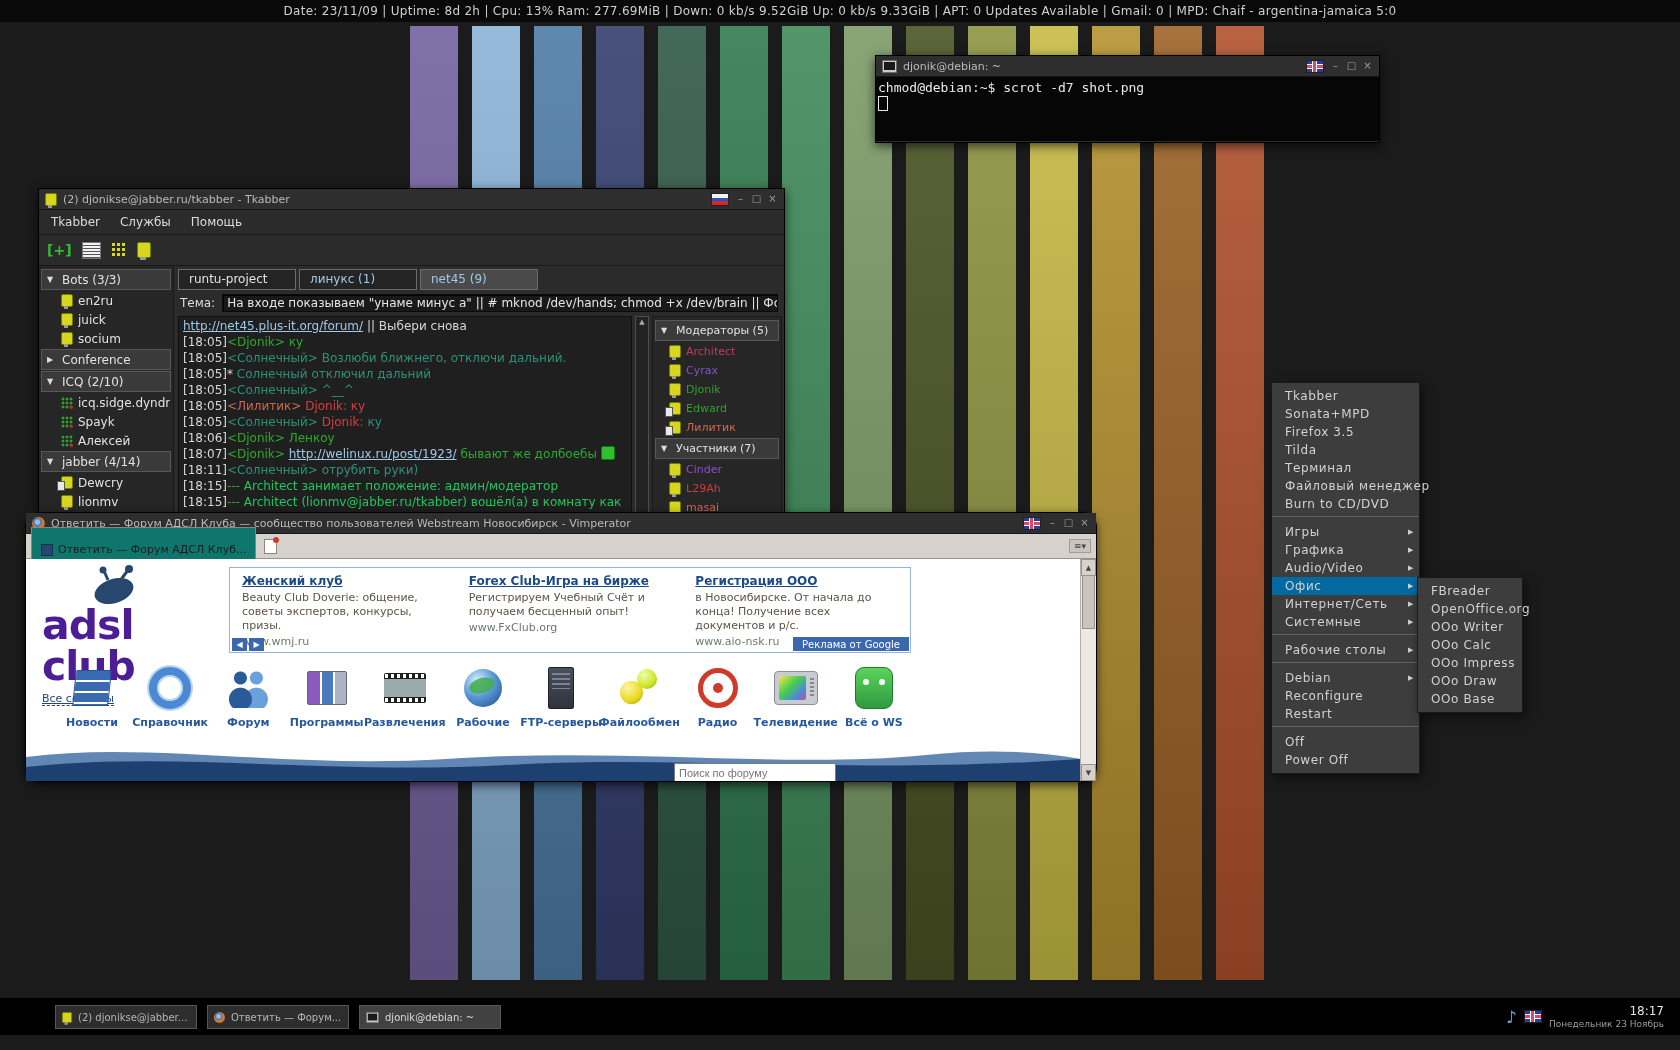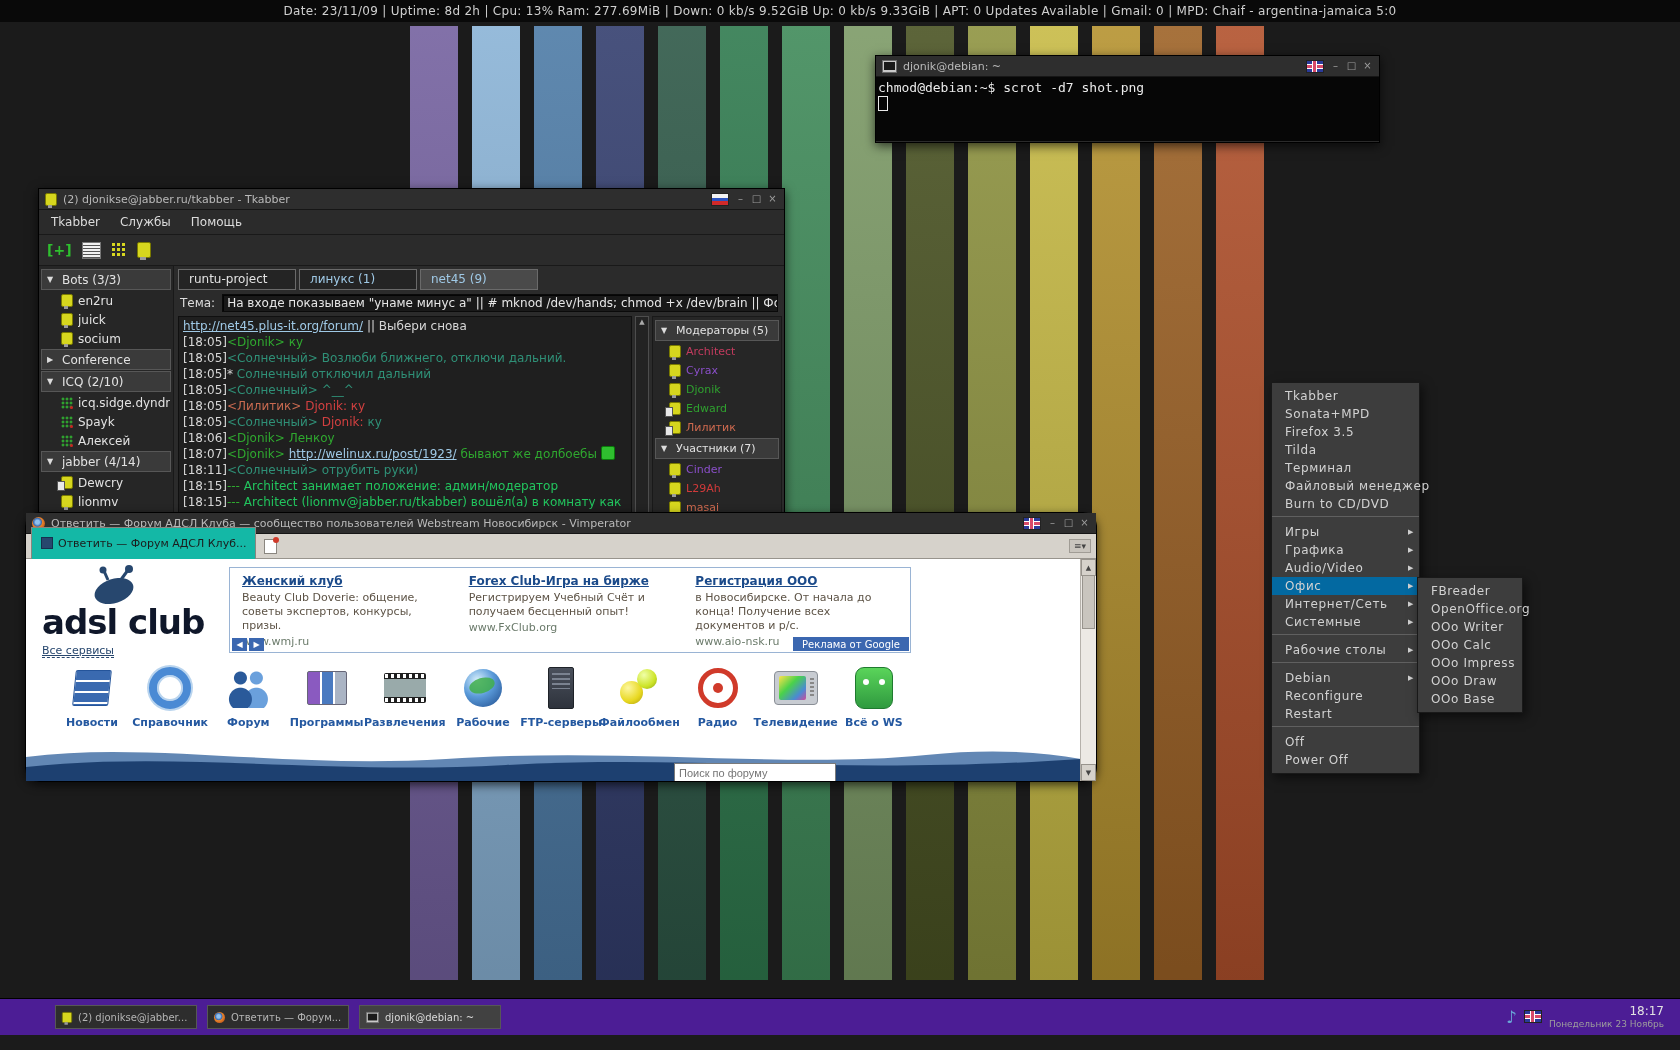--- a/index.html
+++ b/index.html
@@ -84,30 +84,30 @@
   .chat-scroll .scr-up{position:absolute;top:1px;left:0;right:0;text-align:center;font-size:7px;color:#aaa;}
   .members{width:128px;flex:none;background:#262626;border:1px solid #191919;padding-top:2px;overflow:hidden;}
   .members .r-row{font-size:11px;}
   .members .r-row.item{padding-left:16px;}
 
   
   #browser{left:25px;top:512px;width:1070px;height:268px;z-index:5;display:flex;flex-direction:column;border-radius:14px;}
   .ff-ic{width:13px;height:13px;border-radius:50%;flex:none;
      background:radial-gradient(circle at 42% 40%,#8ec0ee 0 2px,#3a6ab0 4px,#e8822a 5px,#b44f18 85%);}
   .ff-tabbar{height:24px;background:#d6d2cb;border-bottom:1px solid #98948d;display:flex;align-items:center;padding:0 5px;gap:8px;flex:none;}
-  .ff-tab{background:#14b8a6;border:1px solid #8a867f;height:19px;display:flex;align-items:flex-start;gap:5px;
+  .ff-tab{background:#0f766e;border:1px solid #8a867f;height:19px;display:flex;align-items:flex-end;gap:5px;
      padding:9px 9px;font-size:11px;color:#1c1c1c;max-width:235px;white-space:nowrap;overflow:hidden;}
   .tab-favicon{width:10px;height:10px;background:#27476e;border:1px solid #16304e;flex:none;}
   .newtab-icon{width:11px;height:13px;background:#fff;border:1px solid #8a867f;position:relative;}
   .newtab-icon::after{content:"";position:absolute;right:-3px;top:-3px;width:6px;height:6px;background:#d03a2a;border-radius:50%;}
   .tab-list-btn{margin-left:auto;font-size:9px;color:#444;border:1px solid #a09c95;background:#c9c5be;padding:1px 4px;}
   .ff-content{position:relative;background:#ffffff;flex:1;overflow:hidden;}
 
   .adsl-logo{position:absolute;left:16px;top:6px;width:190px;}
-  .logo-text{color:#0f172a;font-size:34px;font-weight:bold;letter-spacing:-1px;line-height:1;}
+  .logo-text{color:#4c1d95;font-size:41px;font-weight:bold;letter-spacing:-1px;line-height:1;}
   .logo-sub{display:inline-block;color:#27476e;font-size:11px;border-bottom:1px dashed #27476e;margin-top:4px;text-decoration:underline;}
 
   .ads-block{position:absolute;left:203px;top:8px;width:680px;height:84px;border:1px solid #9ab4d4;background:#fff;}
   .ads-row{display:flex;height:100%;}
   .ad{flex:1;padding:6px 12px 0;overflow:hidden;}
   .ad-title{color:#1b4a8a;font-weight:bold;font-size:12px;text-decoration:underline;white-space:nowrap;}
   .ad-body{color:#5d5346;font-size:11px;line-height:14px;margin-top:3px;}
   .ad-url{color:#6a7a6a;font-size:11px;margin-top:2px;}
   .ads-pager{position:absolute;left:2px;bottom:1px;display:flex;gap:2px;}
   .pager-btn{width:15px;height:13px;background:#3b67b0;color:#fff;font-size:8px;display:flex;align-items:center;justify-content:center;}
@@ -163,21 +163,21 @@
   #main-menu{left:1271px;top:382px;width:147px;}
   #sub-menu{left:1417px;top:577px;width:104px;}
   .ctx-item{height:18px;line-height:18px;padding:0 16px 0 13px;color:#d2d2d2;font-size:12px;
      letter-spacing:.6px;white-space:nowrap;position:relative;}
   .ctx-item.hl{background:#0369a1;}
   .ctx-item.has-sub::after{content:"▶";position:absolute;right:5px;top:0;font-size:7px;color:#cfcfcf;}
   .ctx-item.sep{height:7px;padding:0;}
   .ctx-item.sep::after{content:"";display:block;border-top:1px solid #606060;margin-top:3px;}
 
   
-  .taskbar{position:absolute;left:0;top:998px;width:1680px;height:36px;background:#4c1d95;
+  .taskbar{position:absolute;left:0;top:998px;width:1680px;height:36px;background:#000000;
      display:flex;align-items:center;z-index:10;border-top:1px solid #000;}
   .tb-buttons{display:flex;gap:10px;margin-left:55px;}
   .task-btn{width:130px;height:22px;background:#2d2d2d;border:1px solid #575757;display:flex;align-items:center;
      gap:5px;padding:0 5px;color:#b5b5b5;font-size:10px;white-space:nowrap;overflow:hidden;}
   .task-btn.active{background:#414141;color:#dadada;}
   .task-btn .ic{transform:scale(.85);}
   .firefox-icon{width:13px;height:13px;border-radius:50%;
      background:radial-gradient(circle at 42% 40%,#8ec0ee 0 2px,#3a6ab0 4px,#e8822a 5px,#b44f18 85%);}
   .terminal-icon{width:13px;height:11px;background:#c9c9c9;border:1px solid #6a6a6a;position:relative;}
   .terminal-icon::before{content:"";position:absolute;left:1px;top:1px;right:1px;bottom:2px;background:#1a1a1a;}

